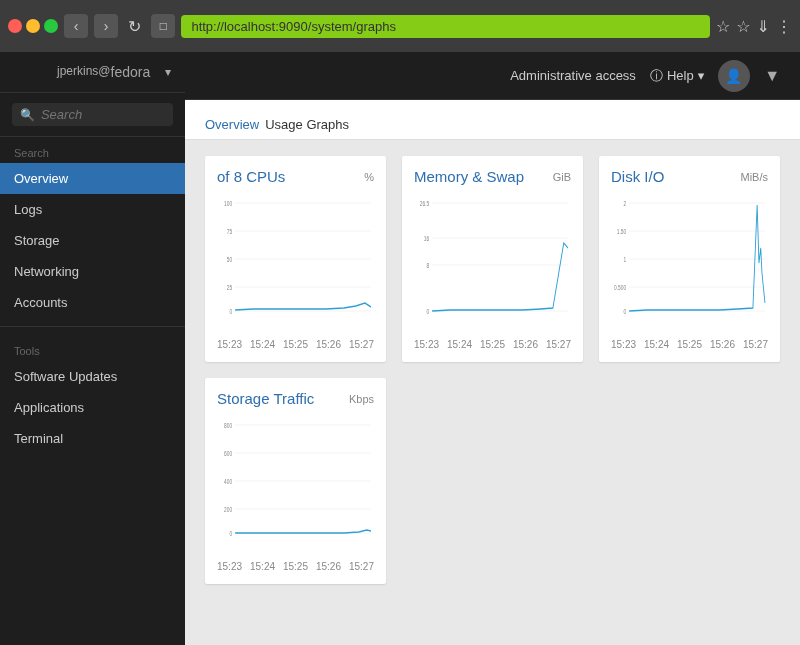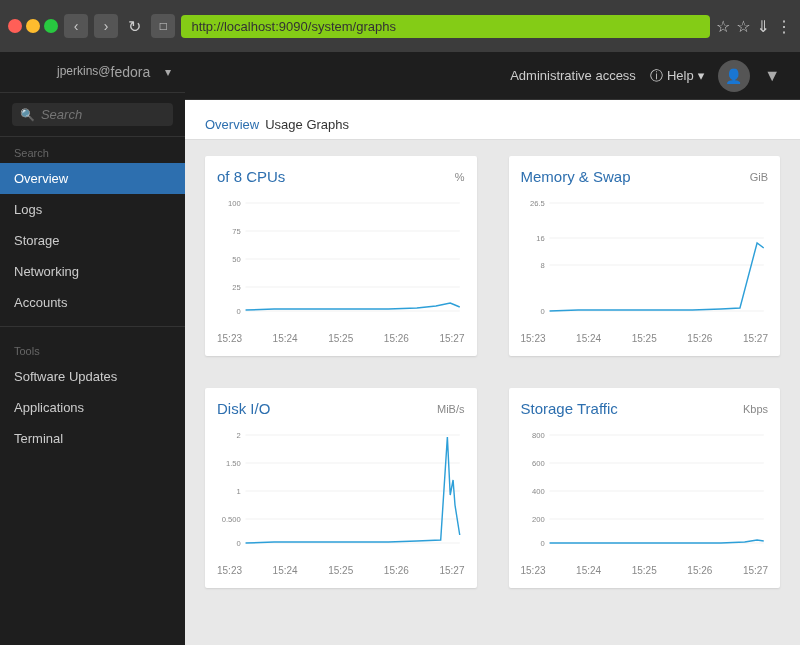--- a/index.html
+++ b/index.html
@@ -157,22 +157,22 @@
     .breadcrumb-current { color: #333; }
 
     .content-body {
       flex: 1;
       padding: 16px 20px;
       overflow-y: auto;
       background: #e8e8e8;
     }
     .graphs-grid {
       display: grid;
-      grid-template-columns: 1fr 1fr;
-      gap: 32px;
+      grid-template-columns: 1fr 1fr 1fr;
+      gap: 16px;
     }
     .graph-card {
       background: #fff;
       border-radius: 2px;
       padding: 12px;
       box-shadow: 0 1px 2px rgba(0,0,0,0.1);
     }
     .graph-header {
       display: flex;
       justify-content: space-between;
@@ -186,21 +186,21 @@
     }
     .graph-unit {
       font-size: 11px;
       color: #888;
     }
     .graph-time-labels {
       display: flex;
       justify-content: space-between;
       font-size: 10px;
       color: #888;
-      margin-top: 6px;
+      margin-top: 12px;
     }
 
     
     svg.chart { width: 100%; height: 130px; }
   </style>
 </head>
 <body>
 
 <div class="browser-chrome">
   <div class="browser-controls">

